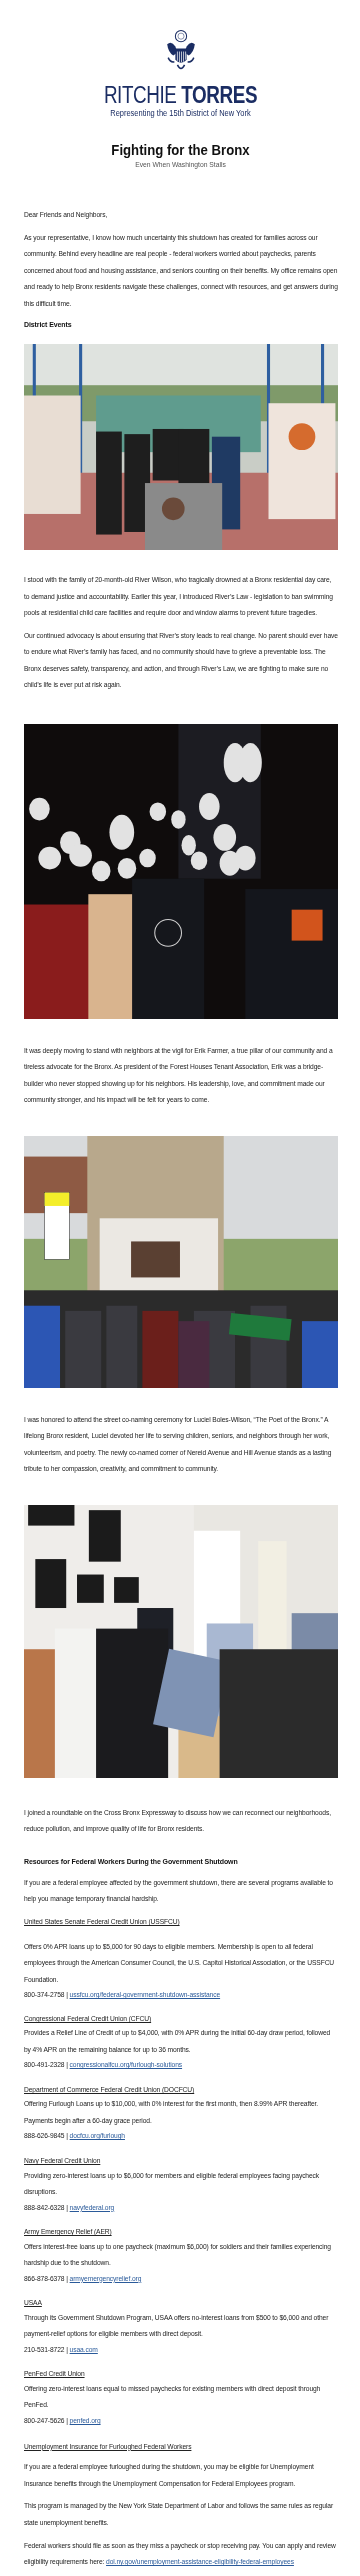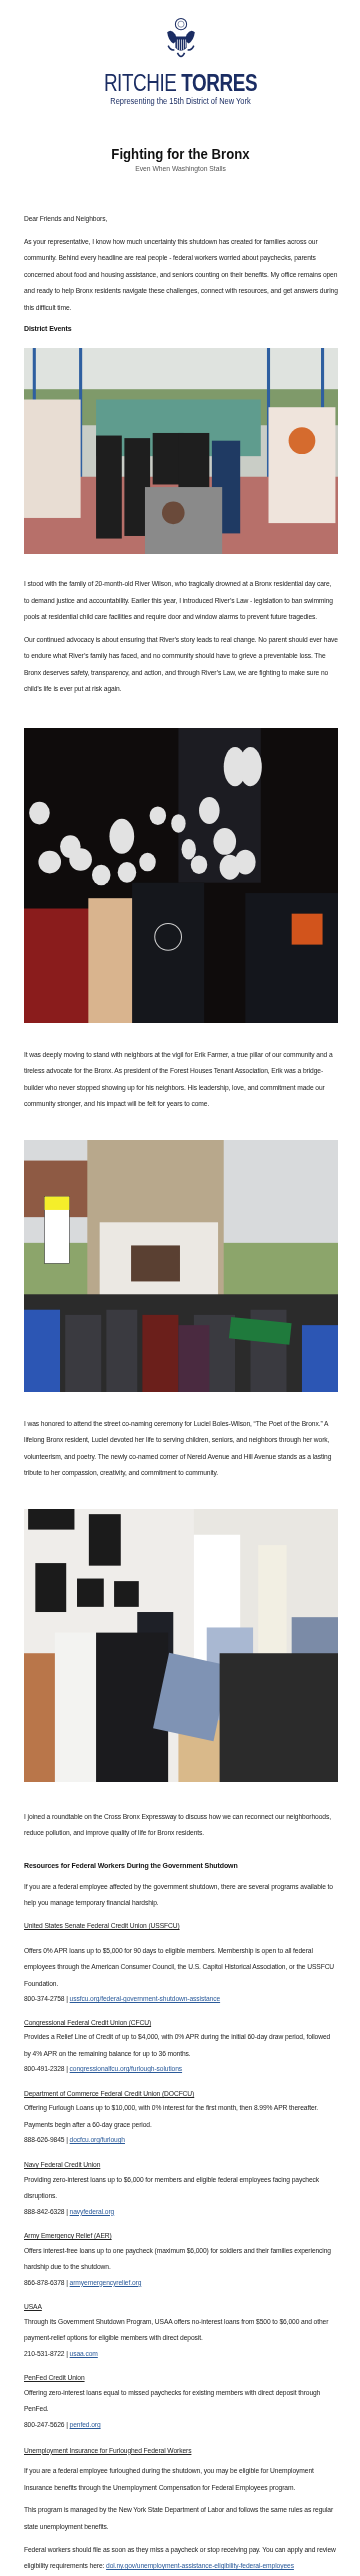--- a/index.html
+++ b/index.html
@@ -4,39 +4,39 @@
 <style>
   * { box-sizing: border-box; margin: 0; padding: 0; }
   html, body { background: #ffffff; }
   body {
     width: 361px;
     font-family: "Liberation Sans", "DejaVu Sans", sans-serif;
     color: #222222;
     font-size: 6.7px;
   }
   .page { width: 361px; position: relative; }
-  .header { text-align: center; padding-top: 17px; }
+  .header { text-align: center; padding-top: 29px; }
   .seal {
     width: 36px; height: 44px; margin: 0 auto; display: block;
   }
   .brand {
     margin-top: 10.3px;
     font-family: "Liberation Sans", sans-serif;
     font-size: 23px; line-height: 24px;
     color: #1b2d63; letter-spacing: -0.5px;
     transform: scaleX(0.82); transform-origin: center;
     white-space: nowrap;
   }
   .brand .first { font-weight: 400; }
   .brand .last { font-weight: 700; }
   .tagline {
     font-size: 8.8px; color: #1b2d63; margin-top: 1px;
     transform: scaleX(0.85); transform-origin: center; white-space: nowrap;
   }
-  .title-block { text-align: center; margin-top: 39px; }
+  .title-block { text-align: center; margin-top: 23px; }
   .title {
     font-size: 15.5px; font-weight: 700; color: #111111;
     transform: scaleX(0.85); transform-origin: center; white-space: nowrap;
   }
   .subtitle {
     font-size: 7.7px; color: #555555; margin-top: 1px;
     transform: scaleX(0.88); transform-origin: center; white-space: nowrap;
   }
   .content { padding: 0 23px 0 24px; }
   .content p {

